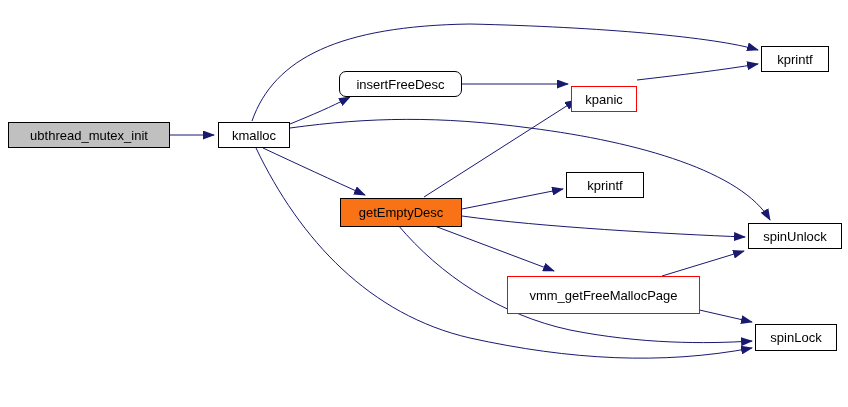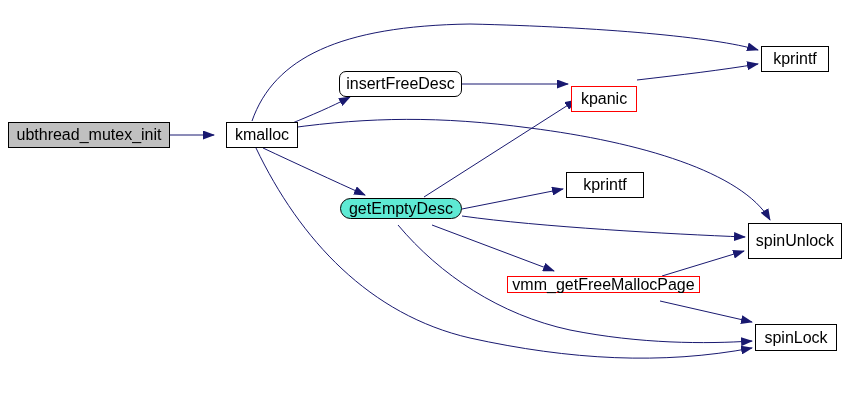--- a/index.html
+++ b/index.html
@@ -27,21 +27,21 @@
     stroke-width: 1;
   }
   .graph-node {
     position: absolute;
     box-sizing: border-box;
     border: 1px solid #000000;
     background: #ffffff;
     display: flex;
     align-items: center;
     justify-content: center;
-    font-size: 16px;
+    font-size: 13px;
     color: #000000;
     white-space: nowrap;
     cursor: pointer;
   }
   .graph-node.root {
     cursor: default;
   }
   .graph-node .node-label {
     padding: 0 4px;
   }
@@ -71,41 +71,41 @@
         <path class="edge" d="M432,225 L554,271" stroke="#191970" marker-end="url(#arrowhead)"></path>
         <path class="edge" d="M398,225 C440,275 500,315 570,330 C640,344 706,344 752,341" stroke="#191970" marker-end="url(#arrowhead)"></path>
         <path class="edge" d="M662,276 L744,251" stroke="#191970" marker-end="url(#arrowhead)"></path>
         <path class="edge" d="M660,301 L752,322" stroke="#191970" marker-end="url(#arrowhead)"></path>
       </g>
   </svg>
   <div id="node-layer">
       <div class="graph-node root" style="left: 8px; top: 122px; width: 162px; height: 26px; background: rgb(192, 192, 192); border-color: rgb(0, 0, 0);">
         <span class="node-label">ubthread_mutex_init</span>
       </div>
-      <div class="graph-node" style="left: 218px; top: 122px; width: 72px; height: 26px; background: rgb(255, 255, 255); border-color: rgb(0, 0, 0); margin-left: 8px;">
+      <div class="graph-node" style="left: 218px; top: 122px; width: 72px; height: 26px; background: rgb(255, 255, 255); border-color: rgb(0, 0, 0);">
         <span class="node-label">kmalloc</span>
       </div>
       <div class="graph-node" style="left: 339px; top: 71px; width: 123px; height: 26px; background: rgb(255, 255, 255); border-color: rgb(0, 0, 0); border-radius: 7px;">
         <span class="node-label">insertFreeDesc</span>
       </div>
       <div class="graph-node" style="left: 571px; top: 86px; width: 66px; height: 26px; background: rgb(255, 255, 255); border-color: rgb(255, 0, 0);">
         <span class="node-label">kpanic</span>
       </div>
       <div class="graph-node" style="left: 761px; top: 46px; width: 68px; height: 26px; background: rgb(255, 255, 255); border-color: rgb(0, 0, 0);">
         <span class="node-label">kprintf</span>
       </div>
-      <div class="graph-node" style="left: 340px; top: 198px; width: 122px; height: 21px; background: #5eead4; border-color: rgb(0, 0, 0); border-radius: 13px;">
+      <div class="graph-node" style="left: 340px; top: 198px; width: 122px; height: 29px; background: #f97316; border-color: rgb(0, 0, 0);">
         <span class="node-label">getEmptyDesc</span>
       </div>
       <div class="graph-node" style="left: 566px; top: 172px; width: 78px; height: 26px; background: rgb(255, 255, 255); border-color: rgb(0, 0, 0);">
         <span class="node-label">kprintf</span>
       </div>
-      <div class="graph-node" style="left: 748px; top: 223px; width: 94px; height: 36px; background: rgb(255, 255, 255); border-color: rgb(0, 0, 0);">
+      <div class="graph-node" style="left: 748px; top: 223px; width: 94px; height: 26px; background: rgb(255, 255, 255); border-color: rgb(0, 0, 0);">
         <span class="node-label">spinUnlock</span>
       </div>
-      <div class="graph-node" style="left: 507px; top: 276px; width: 193px; height: 17px; background: rgb(255, 255, 255); border-color: rgb(255, 0, 0);">
+      <div class="graph-node" style="left: 507px; top: 276px; width: 193px; height: 38px; background: rgb(255, 255, 255); border-color: rgb(255, 0, 0);">
         <span class="node-label">vmm_getFreeMallocPage</span>
       </div>
       <div class="graph-node" style="left: 755px; top: 324px; width: 82px; height: 27px; background: rgb(255, 255, 255); border-color: rgb(0, 0, 0);">
         <span class="node-label">spinLock</span>
       </div>
     </div>
 </div>
 
 </body></html>

